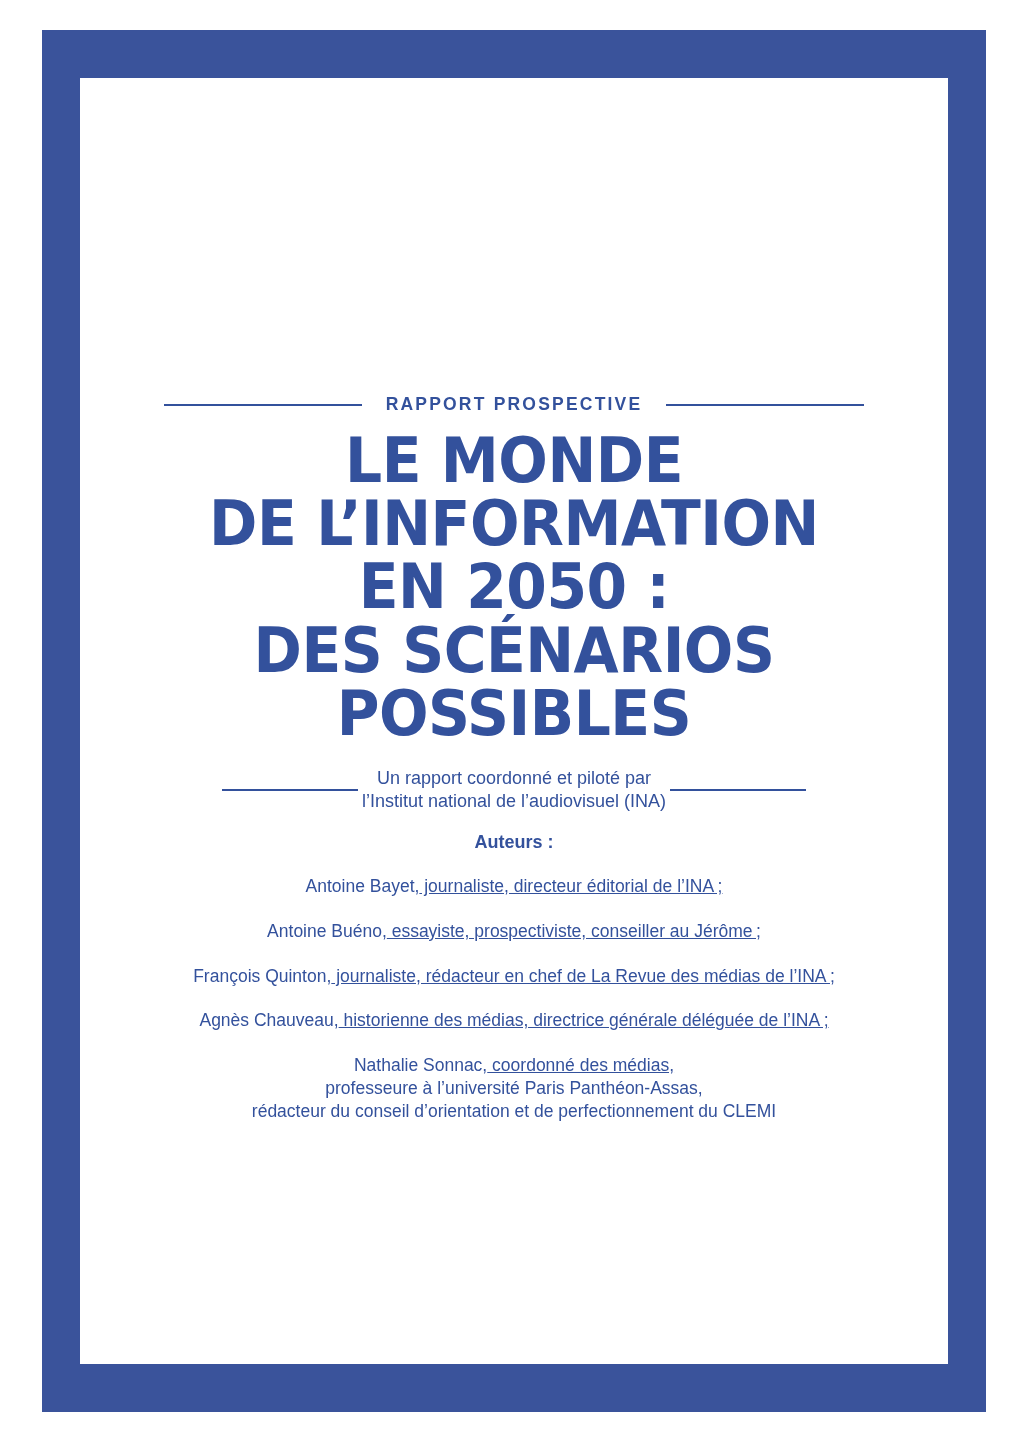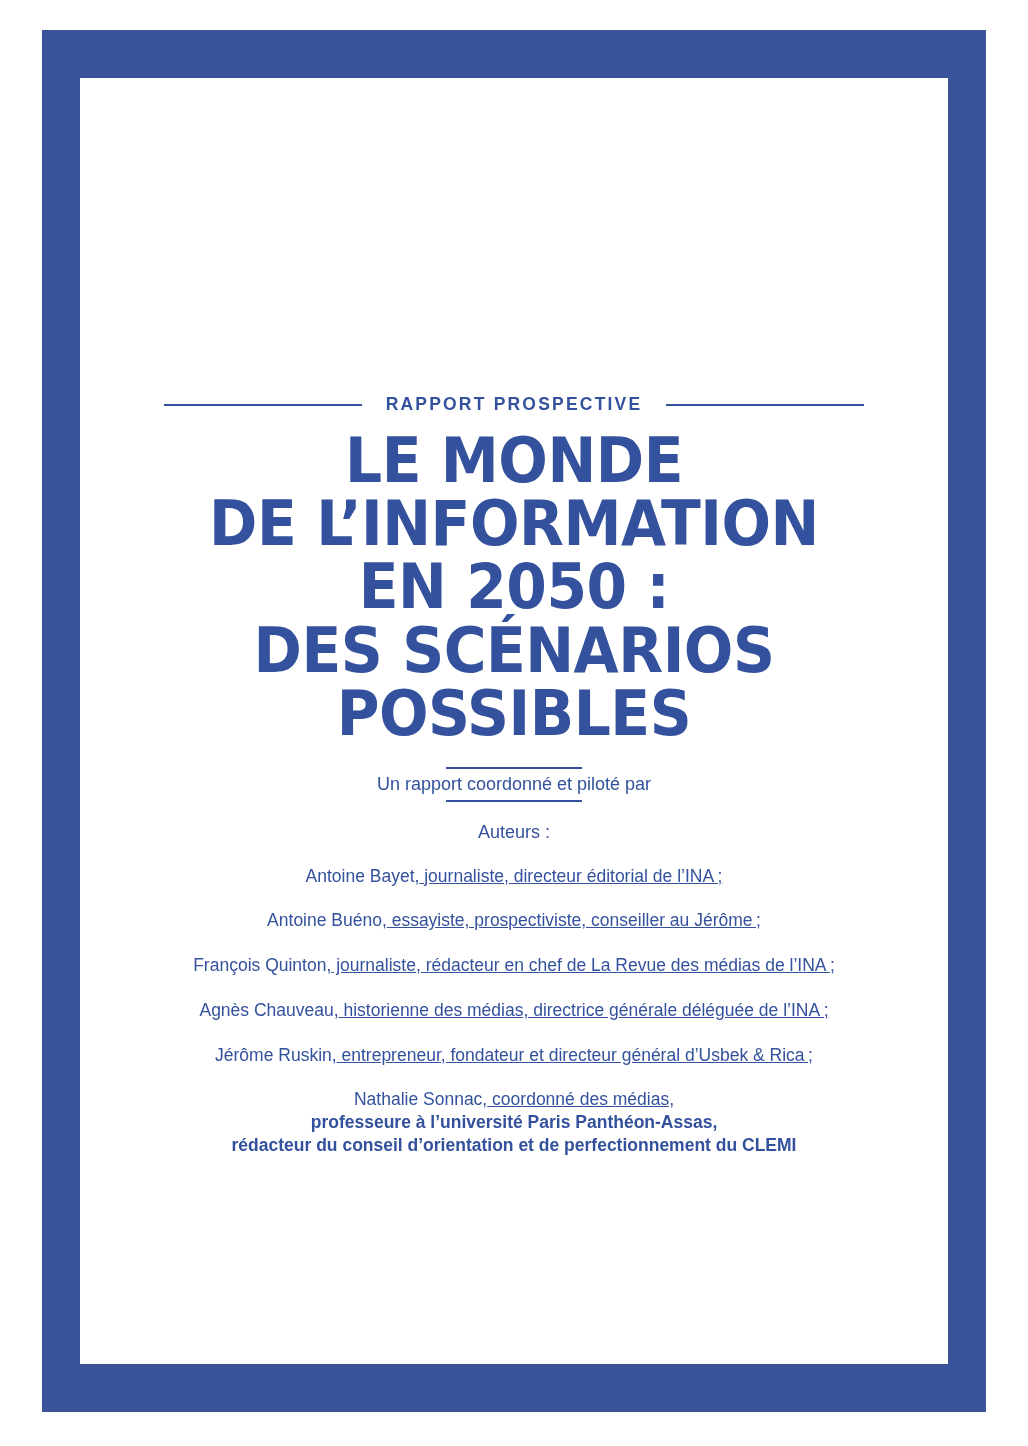--- a/index.html
+++ b/index.html
@@ -87,48 +87,47 @@
   }
   .title .line { display: block; white-space: nowrap; }
 
   
   .sub-row {
     display: flex;
     align-items: center;
     justify-content: center;
     gap: 4px;
     margin-top: 6px;
-    flex-direction: column;
   }
   .sub-rule { height: 2px; background: #33519c; width: 136px; flex: 0 0 auto; }
   .subtitle {
     font-size: 18px;
     line-height: 1.25;
     font-weight: 400;
     color: #33519c;
     white-space: nowrap;
   }
   .subtitle .l2 { display: block; }
 
   .authors-label {
     margin-top: 20px;
     font-size: 18px;
-    font-weight: normal;
+    font-weight: bold;
     color: #33519c;
   }
 
   .author {
     margin-top: 22px;
     font-size: 17.5px;
     line-height: 1.3;
     color: #33519c;
   }
   .author .name { font-weight: normal; }
   .author .role { font-weight: 400; text-decoration: underline; }
-  .author .role-line { display: block; font-weight: 700; }
+  .author .role-line { display: block; font-weight: 400; }
 </style>
 </head>
 <body>
 
 <div class="page">
 
   <div class="frame"></div>
 
   <div class="inner">
 
@@ -145,20 +144,21 @@
         <span class="line">DE L’INFORMATION</span>
         <span class="line">EN 2050 :</span>
         <span class="line">DES SCÉNARIOS</span>
         <span class="line">POSSIBLES</span>
       </h1>
 
       <div class="sub-row">
         <span class="sub-rule"></span>
         <div class="subtitle">
           <span>Un rapport coordonné et piloté par</span>
+          <span class="l2">l’Institut national de l’audiovisuel (INA)</span>
         </div>
         <span class="sub-rule"></span>
       </div>
 
       <div class="authors-label">Auteurs :</div>
 
       <div class="author">
         <span class="name">Antoine Bayet,</span><span class="role"> journaliste, directeur éditorial de l’INA ;</span>
       </div>
 
@@ -167,23 +167,20 @@
       </div>
 
       <div class="author">
         <span class="name">François Quinton,</span><span class="role"> journaliste, rédacteur en chef de La Revue des médias de l’INA ;</span>
       </div>
 
       <div class="author">
         <span class="name">Agnès Chauveau,</span><span class="role"> historienne des médias, directrice générale déléguée de l’INA ;</span>
       </div>
 
-      <div class="author">
-        <span class="name">Jérôme Ruskin,</span><span class="role"> entrepreneur, fondateur et directeur général d’Usbek &amp; Rica ;</span>
-      </div>
 
       <div class="author">
         <span class="name">Nathalie Sonnac,</span><span class="role"> coordonné des médias,</span>
         <span class="role-line">professeure à l’université Paris Panthéon-Assas,</span>
         <span class="role-line">rédacteur du conseil d’orientation et de perfectionnement du CLEMI</span>
       </div>
 
     </div>
   </div>
 </div>

